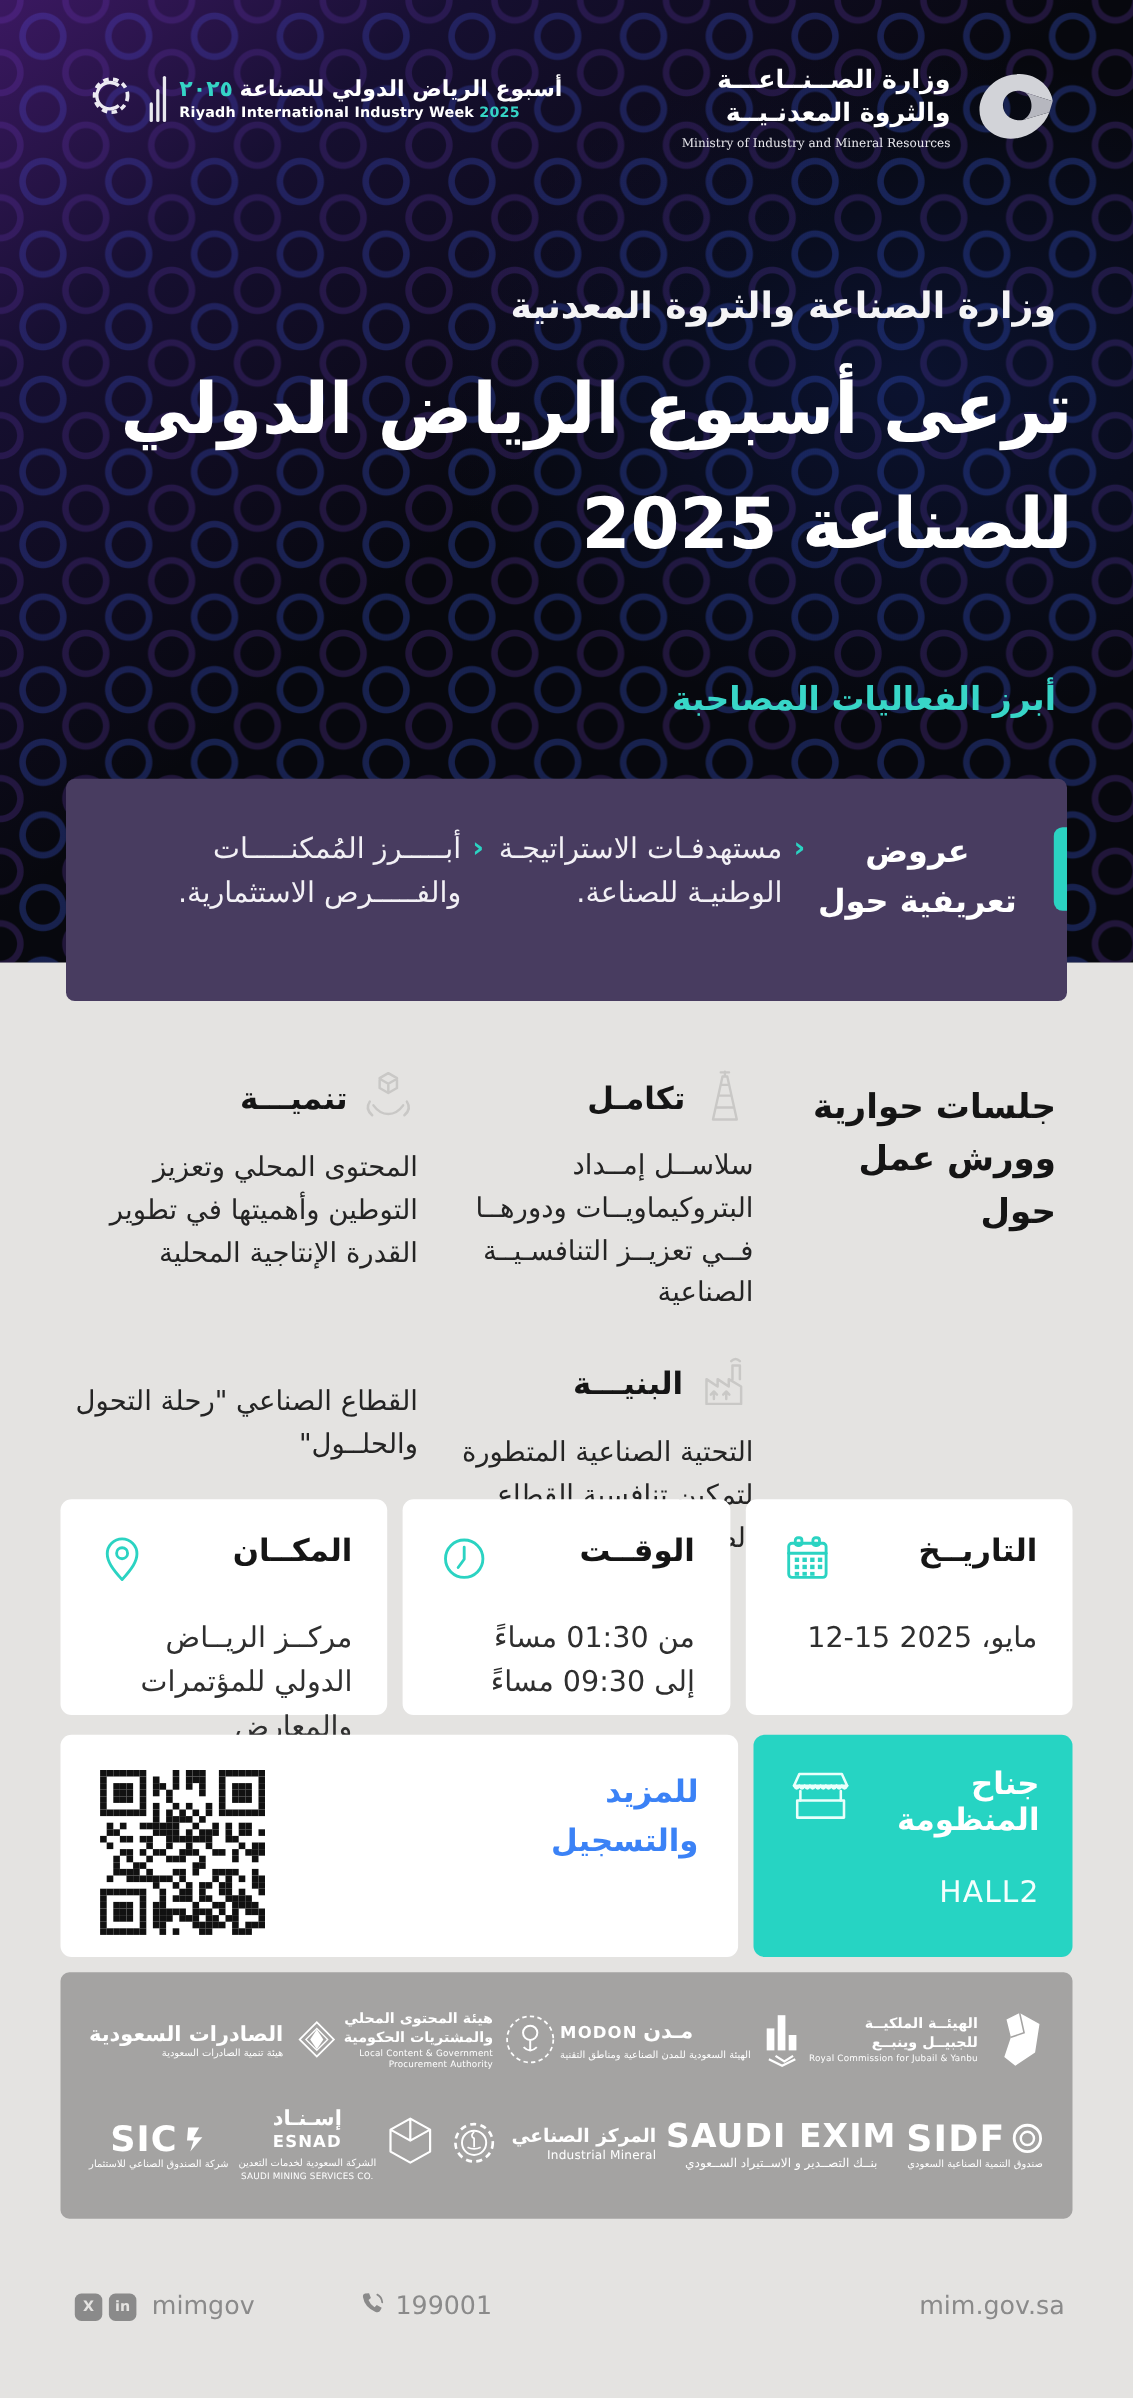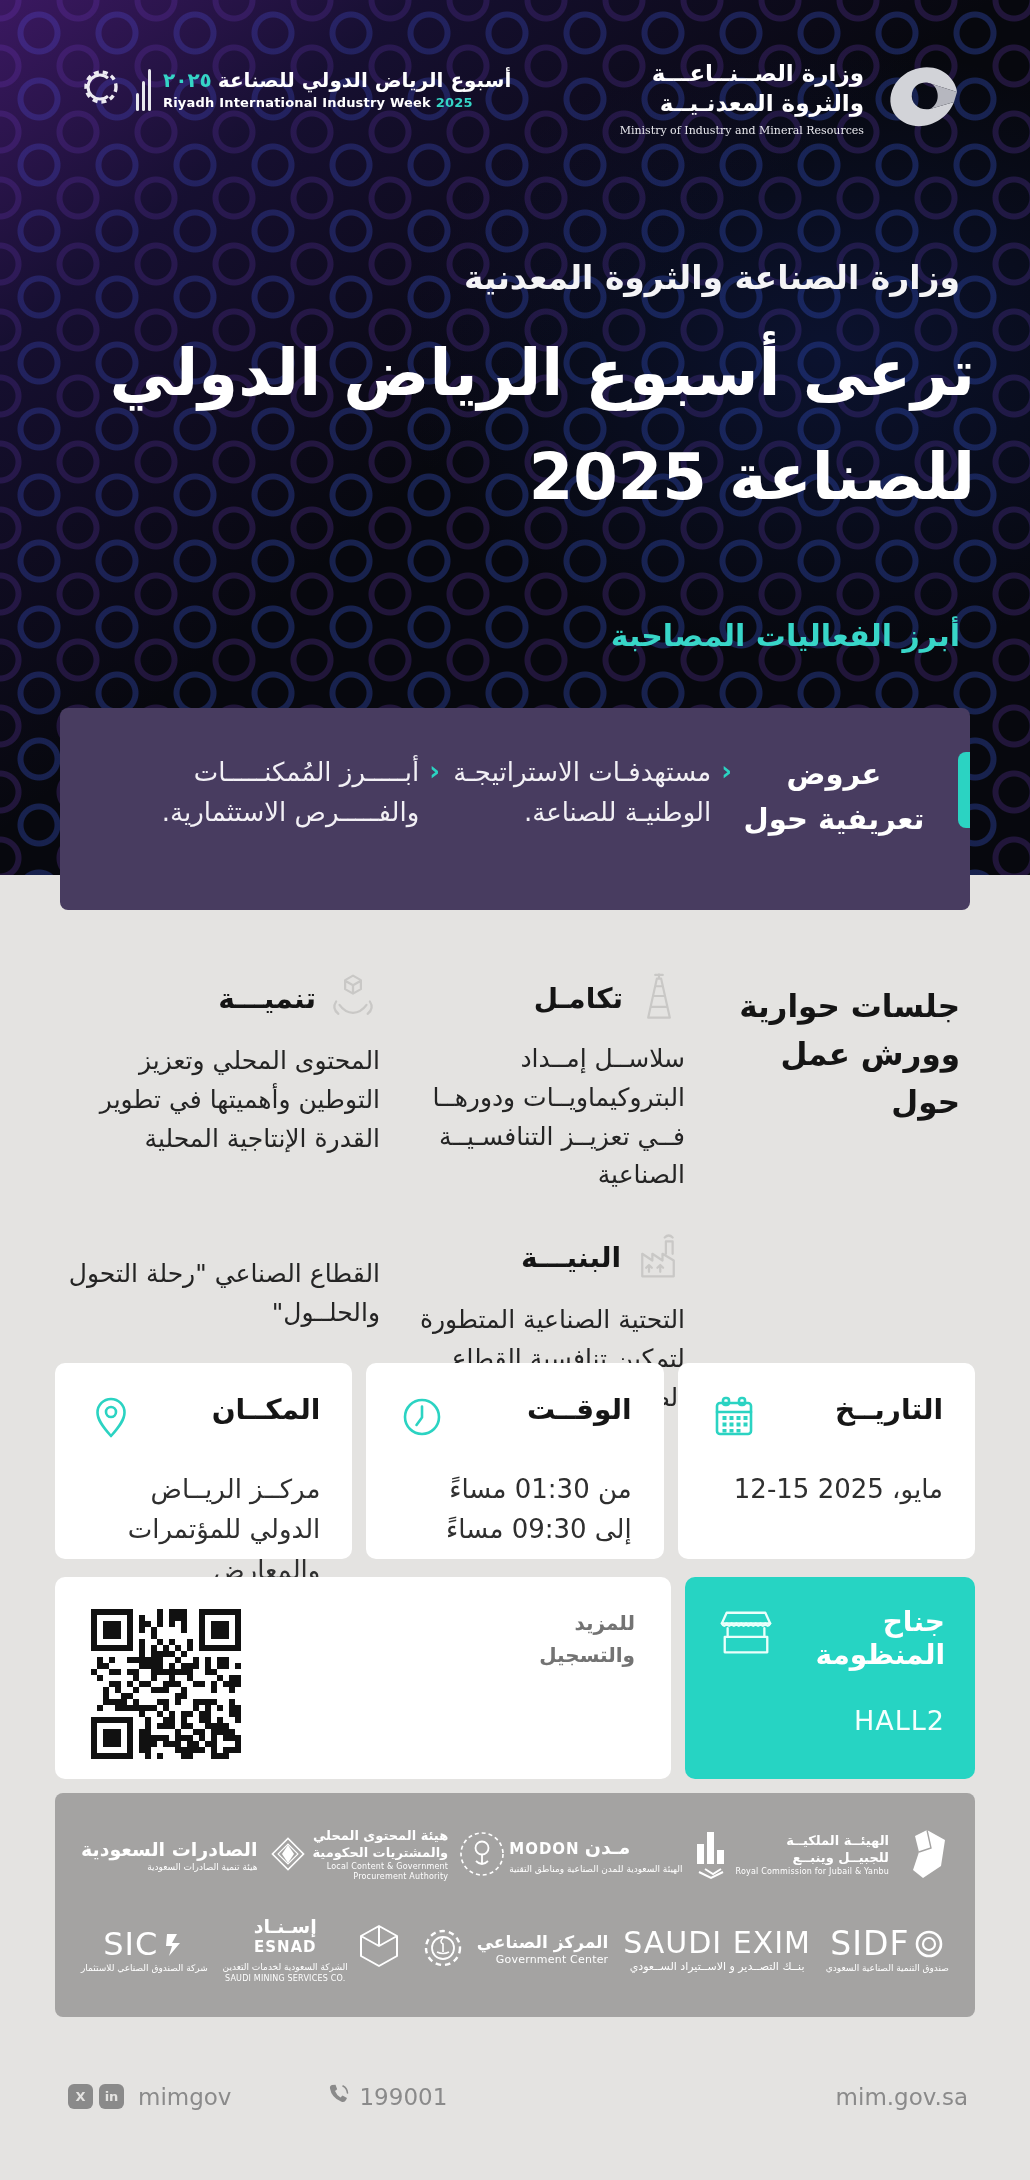--- a/index.html
+++ b/index.html
@@ -65,33 +65,33 @@
   .ic-value.ltr{direction:ltr;text-align:right}
 
   
   .hall-row{position:absolute;left:55px;top:1577px;width:920px;display:flex;direction:rtl;gap:14px}
   .hall-card{width:290px;height:202px;background:#26d4c3;border-radius:10px;padding:28px 30px;color:#fff;direction:rtl}
   .hall-head{display:flex;justify-content:space-between;align-items:flex-start}
   .hall-title{font-size:28px;font-weight:bold}
   .hall-icon svg{stroke:#eafffb;fill:none;stroke-width:2.4;stroke-linecap:round;stroke-linejoin:round}
   .hall-no{margin-top:34px;font-size:27px;letter-spacing:1px;text-align:right;color:#f4fffd}
   .register-card{flex:1;background:#fff;border-radius:10px;height:202px;padding:30px 36px;display:flex;direction:rtl;justify-content:space-between;align-items:flex-start}
-  .register-txt{font-size:20px;font-weight:600;color:#737373;line-height:1.6;text-align:right}
+  .register-txt{font-size:28px;font-weight:600;color:#3b82f6;line-height:1.6;text-align:right}
   .qr-box{margin-top:2px}
 
   
   .partners{position:absolute;left:55px;top:1793px;width:920px;height:224px;background:#a4a3a2;border-radius:8px;padding:18px 26px;display:flex;flex-direction:column;justify-content:space-around}
   .p-row{display:flex;align-items:center;justify-content:space-between;color:#fff}
   .p-item{display:flex;align-items:center;gap:8px;color:#fff;text-align:right}
   .p-item svg{flex:0 0 auto}
   .p-name-ar{font-size:19px;font-weight:bold;direction:rtl;line-height:1.25}
   .p-name-sm{font-size:13px;font-weight:bold;direction:rtl;line-height:1.3}
   .p-sub{font-size:9px;line-height:1.3;direction:rtl}
   .p-sub-en{font-size:8px;line-height:1.3;letter-spacing:.2px}
-  .p-latin{font-size:27px;font-weight:normal;letter-spacing:1px}
+  .p-latin{font-size:27px;font-weight:bold;letter-spacing:1px}
   .p-latin-sm{font-size:15px;font-weight:bold;letter-spacing:1px}
   .center{text-align:center}
 
   
   .footer{position:absolute;left:68px;right:62px;top:2082px;display:flex;align-items:center;color:#8a8a8a;font-size:23px}
   .soc{display:flex;align-items:center;gap:6px}
   .soc-ic{width:25px;height:25px;border-radius:6px;background:#8a8a8a;color:#e4e3e1;display:flex;align-items:center;justify-content:center;font-size:13px;font-weight:bold}
   .soc-handle{margin-right:4px;margin-left:0;padding-left:8px}
   .phone{display:flex;align-items:center;gap:8px;margin-left:92px}
   .site{margin-left:auto}
@@ -704,21 +704,21 @@
       <div class="p-item">
         <span>
           <svg width="52" height="52" viewBox="0 0 52 52">
             <circle cx="26" cy="26" r="17" fill="none" stroke="#fff" stroke-width="2.4" stroke-dasharray="5.5 4"></circle>
             <circle cx="26" cy="26" r="11" fill="none" stroke="#fff" stroke-width="1.8"></circle>
             <path d="M20 30 q6 3 12 0 M26 30 v-8 q-4 -2 0 -6" fill="none" stroke="#fff" stroke-width="1.6"></path>
           </svg>
         </span>
         <span>
           <div class="p-name-ar" style="font-size:17px">المركز الصناعي</div>
-          <div class="p-sub-en" style="font-size:11px">Government Center</div>
+          <div class="p-sub-en" style="font-size:11px">Industrial Mineral</div>
         </span>
       </div>
 
       <div class="p-item">
         <span class="center">
           <div class="p-latin" style="font-size:30px">SAUDI EXIM</div>
           <div class="p-sub" style="font-size:11px">بنــك التصــدير و الاســتيراد الســعودي</div>
         </span>
       </div>
 

